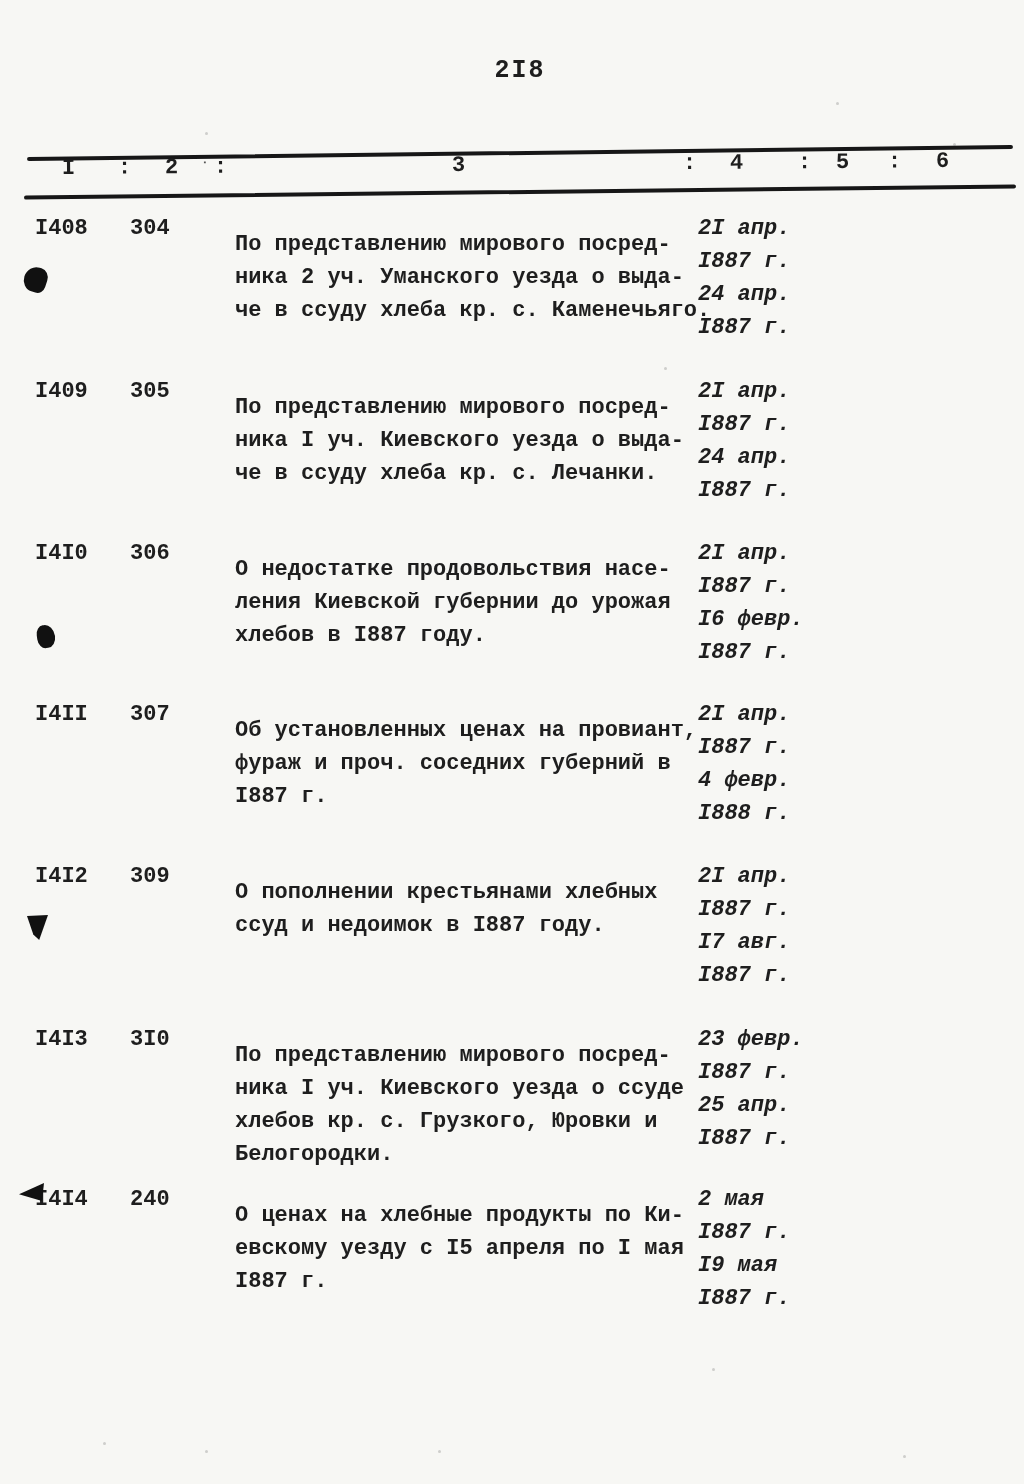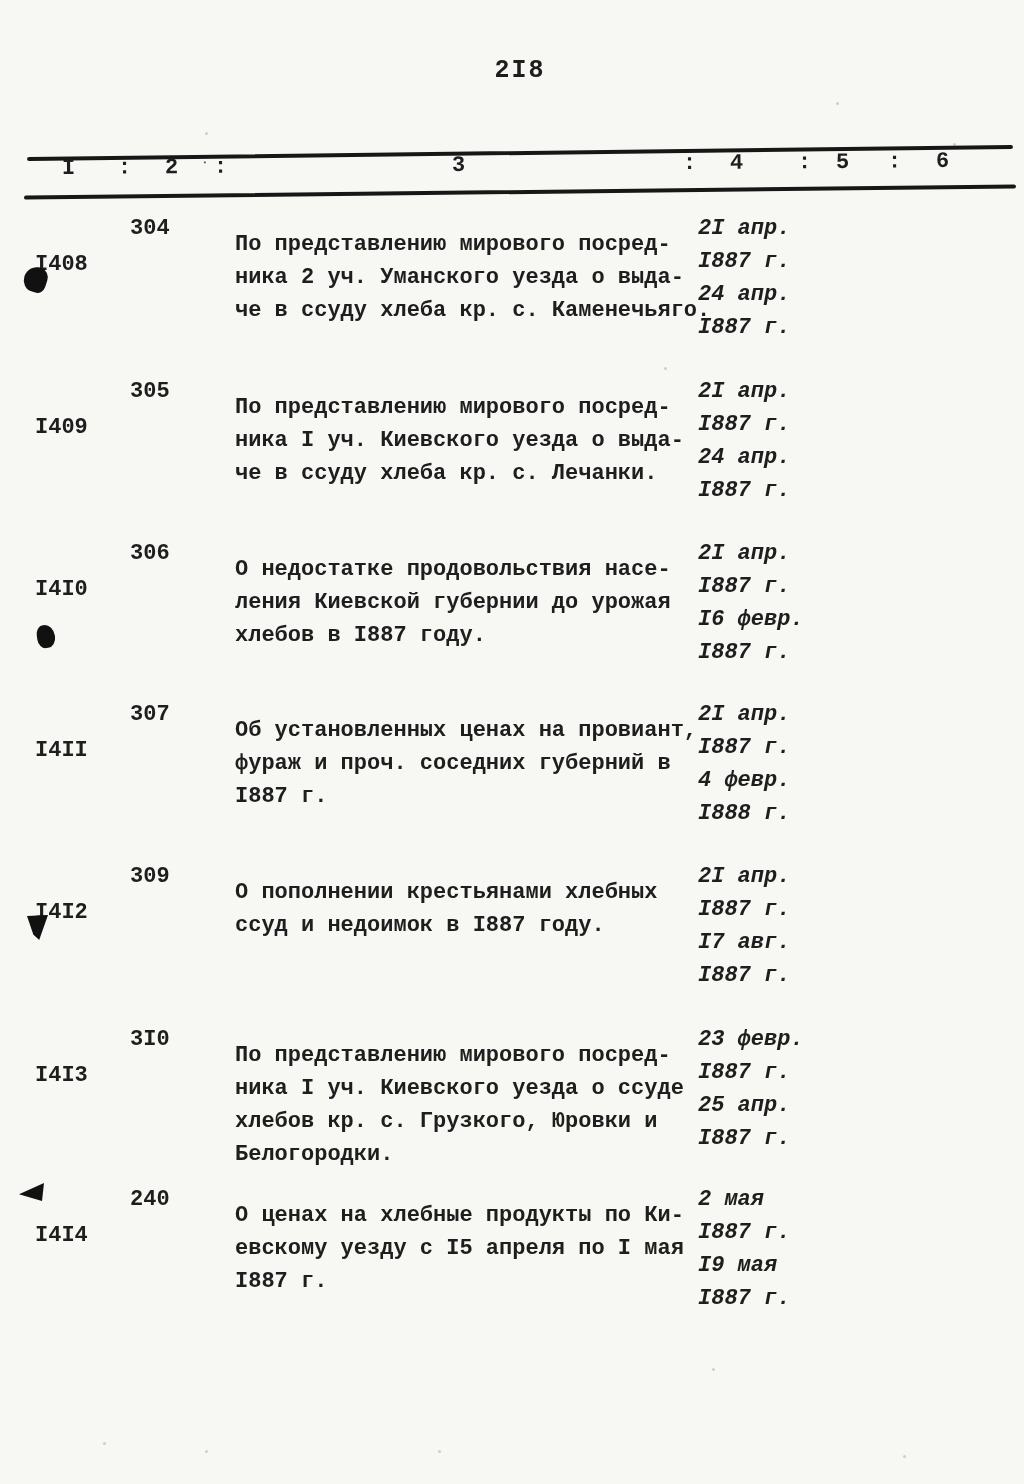--- a/index.html
+++ b/index.html
@@ -29,21 +29,21 @@
   .h-c1{left:62px;} .h-s1{left:118px;} .h-c2{left:165px;}
   .h-dot{left:201px;top:6px;font-size:13px;opacity:.75;}
   .h-s2{left:214px;} .h-c3{left:452px;} .h-s3{left:683px;}
   .h-c4{left:730px;} .h-s4{left:798px;} .h-c5{left:836px;}
   .h-s5{left:888px;} .h-c6{left:936px;}
   
   .entry{
     position:absolute;left:0;width:1024px;
     font-size:22px;line-height:33px;font-weight:700;
   }
-  .entry .no{position:absolute;left:35px;top:0;margin-top:36px;}
+  .entry .no{position:absolute;left:35px;top:0;}
   .entry .case{position:absolute;left:130px;top:0;}
   .entry .desc{position:absolute;left:235px;top:16px;white-space:pre-line;}
   .entry .dates{position:absolute;left:698px;top:0;white-space:pre-line;font-style:italic;}
   
   .blot{position:absolute;background:#111;}
   .blot1{left:24px;top:267px;width:23px;height:25px;
          border-radius:62% 48% 40% 58%;transform:rotate(18deg);}
   .blot2{left:37px;top:625px;width:18px;height:23px;
          border-radius:45% 60% 52% 48%;transform:rotate(-8deg);}
   .blot3{left:27px;top:915px;width:21px;height:25px;

